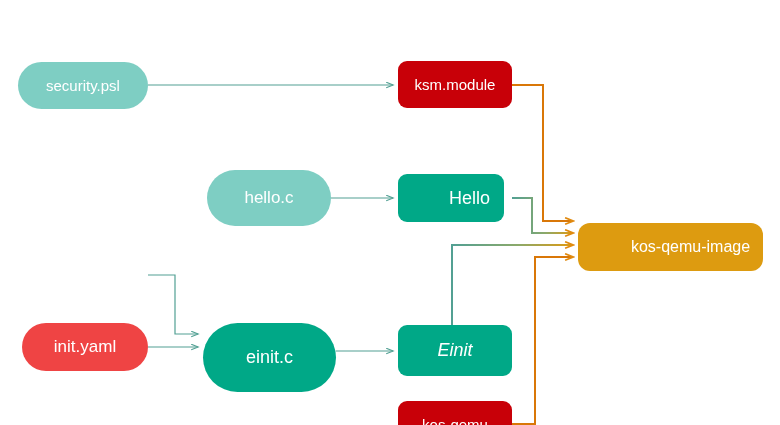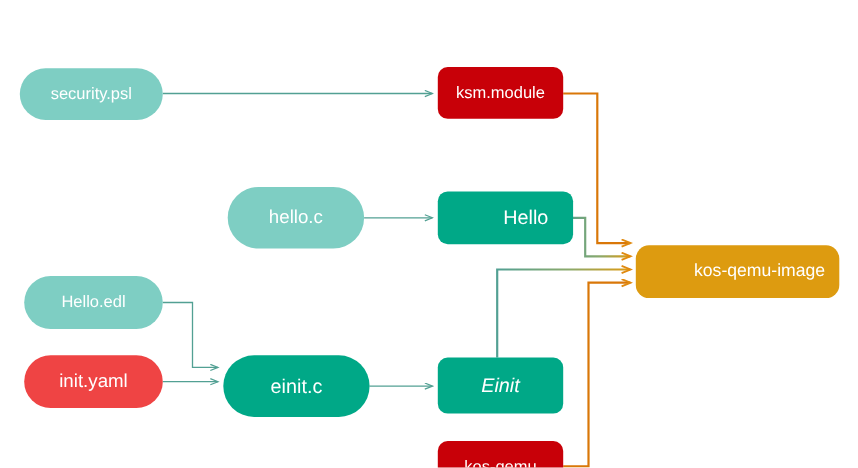--- a/index.html
+++ b/index.html
@@ -70,33 +70,30 @@
         <path d="M512,378 L535,378 L535,211 L573,211" fill="none" stroke="#D97708" stroke-width="2" stroke-linejoin="miter" marker-end="url(#ah-orange)"></path>
       </g>
   </svg>
 
   <div class="node pill" style="left: 18px; top: 16px; width: 130px; height: 47px; background: rgb(126, 206, 195); font-size: 15px; color: rgb(255, 255, 255);">
       <span class="lbl">security.psl</span>
     </div>
   <div class="node pill" style="left: 207px; top: 124px; width: 124px; height: 56px; background: rgb(126, 206, 195); font-size: 17px; color: rgb(255, 255, 255);">
       <span class="lbl">hello.c</span>
     </div>
-  <div class="node pill" style="left: 22px; top: 205px; width: 126px; height: 48px; background: rgb(126, 206, 195); font-size: 15px; color: rgb(255, 255, 255);">
-      <span class="lbl">Hello.edl</span>
-    </div>
   <div class="node pill" style="left: 22px; top: 277px; width: 126px; height: 48px; background: #ef4444; font-size: 17px; color: rgb(255, 255, 255);">
       <span class="lbl">init.yaml</span>
     </div>
-  <div class="node pill" style="left: 203px; top: 277px; width: 133px; height: 56px; background: rgb(0, 168, 135); font-size: 18px; color: rgb(255, 255, 255);">
+  <div class="node pill" style="left: 203px; top: 277px; width: 133px; height: 69px; background: rgb(0, 168, 135); font-size: 18px; color: rgb(255, 255, 255);">
       <span class="lbl">einit.c</span>
     </div>
   <div class="node rrect" style="left: 398px; top: 15px; width: 114px; height: 47px; background: rgb(200, 0, 8); font-size: 15px; color: rgb(255, 255, 255);">
       <span class="lbl">ksm.module</span>
     </div>
-  <div class="node rrect" style="left: 398px; top: 128px; width: 123px; height: 48px; background: rgb(0, 168, 135); font-size: 18px; color: rgb(255, 255, 255); padding-left: 37px;">
+  <div class="node rrect" style="left: 398px; top: 128px; width: 106px; height: 48px; background: rgb(0, 168, 135); font-size: 18px; color: rgb(255, 255, 255); padding-left: 37px;">
       <span class="lbl">Hello</span>
     </div>
   <div class="node rrect" style="left: 398px; top: 279px; width: 114px; height: 51px; background: rgb(0, 168, 135); font-size: 18px; color: rgb(255, 255, 255); font-style: italic;">
       <span class="lbl">Einit</span>
     </div>
   <div class="node rrect" style="left: 398px; top: 355px; width: 114px; height: 47px; background: rgb(200, 0, 8); font-size: 15px; color: rgb(255, 255, 255);">
       <span class="lbl">kos-qemu</span>
     </div>
   <div class="node rrect-lg" style="left: 578px; top: 177px; width: 185px; height: 48px; background: rgb(221, 155, 16); font-size: 16px; color: rgb(255, 255, 255);">
       <span class="lbl">kos-qemu-image</span>

